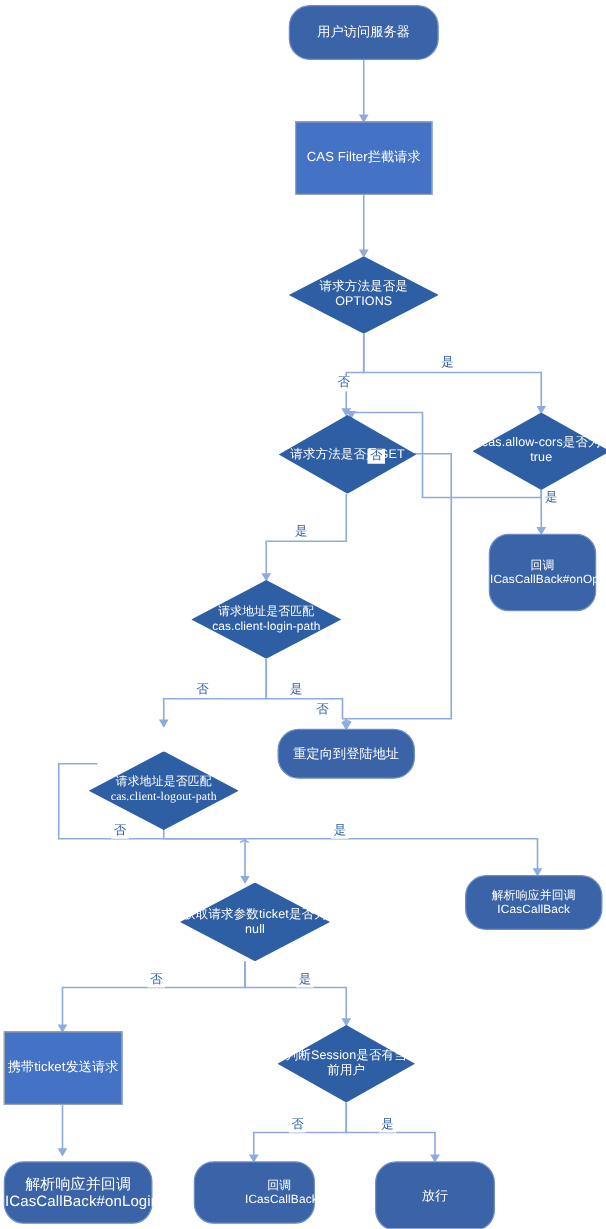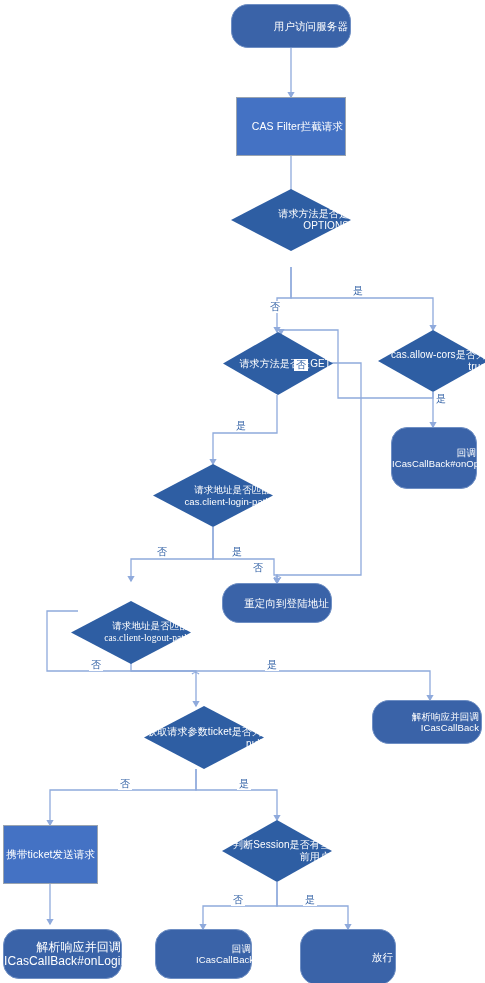--- a/index.html
+++ b/index.html
@@ -14,21 +14,21 @@
     height:983px;
     background:#ffffff;
     overflow:hidden;
   }
   #wires{position:absolute;left:0;top:0;width:485px;height:983px;}
   .node{
     position:absolute;
     display:flex;
     align-items:center;
     justify-content:center;
-    text-align:right;
+    text-align:center;
     color:#ffffff;
     box-sizing:border-box;
     line-height:1.18;
     letter-spacing:.1px;
     z-index:3;
   }
   .node .txt{display:block;padding:0 2px;width:100%;}
   
   .proc{
     background:#4472C4;
@@ -123,21 +123,21 @@
   </svg>
 
   <div class="node term r1" style="left:231px;top:4px;width:120px;height:44px;">
     <span class="txt">用户访问服务器</span>
   </div>
 
   <div class="node proc" style="left:236px;top:97px;width:110px;height:59px;">
     <span class="txt">CAS Filter拦截请求</span>
   </div>
 
-  <div class="node dec" style="left:231px;top:189px;width:120px;height:62px;">
+  <div class="node dec" style="left:231px;top:205px;width:120px;height:62px;">
     <span class="dshape"></span>
     <span class="txt">请求方法是否是OPTIONS</span>
   </div>
 
   <div class="node dec" style="left:378px;top:330px;width:110px;height:62px;">
     <span class="dshape"></span>
     <span class="txt">cas.allow-cors是否为true</span>
   </div>
 
   <div class="node term r2" style="left:391px;top:427px;width:86px;height:62px;font-size:9.5px;">

